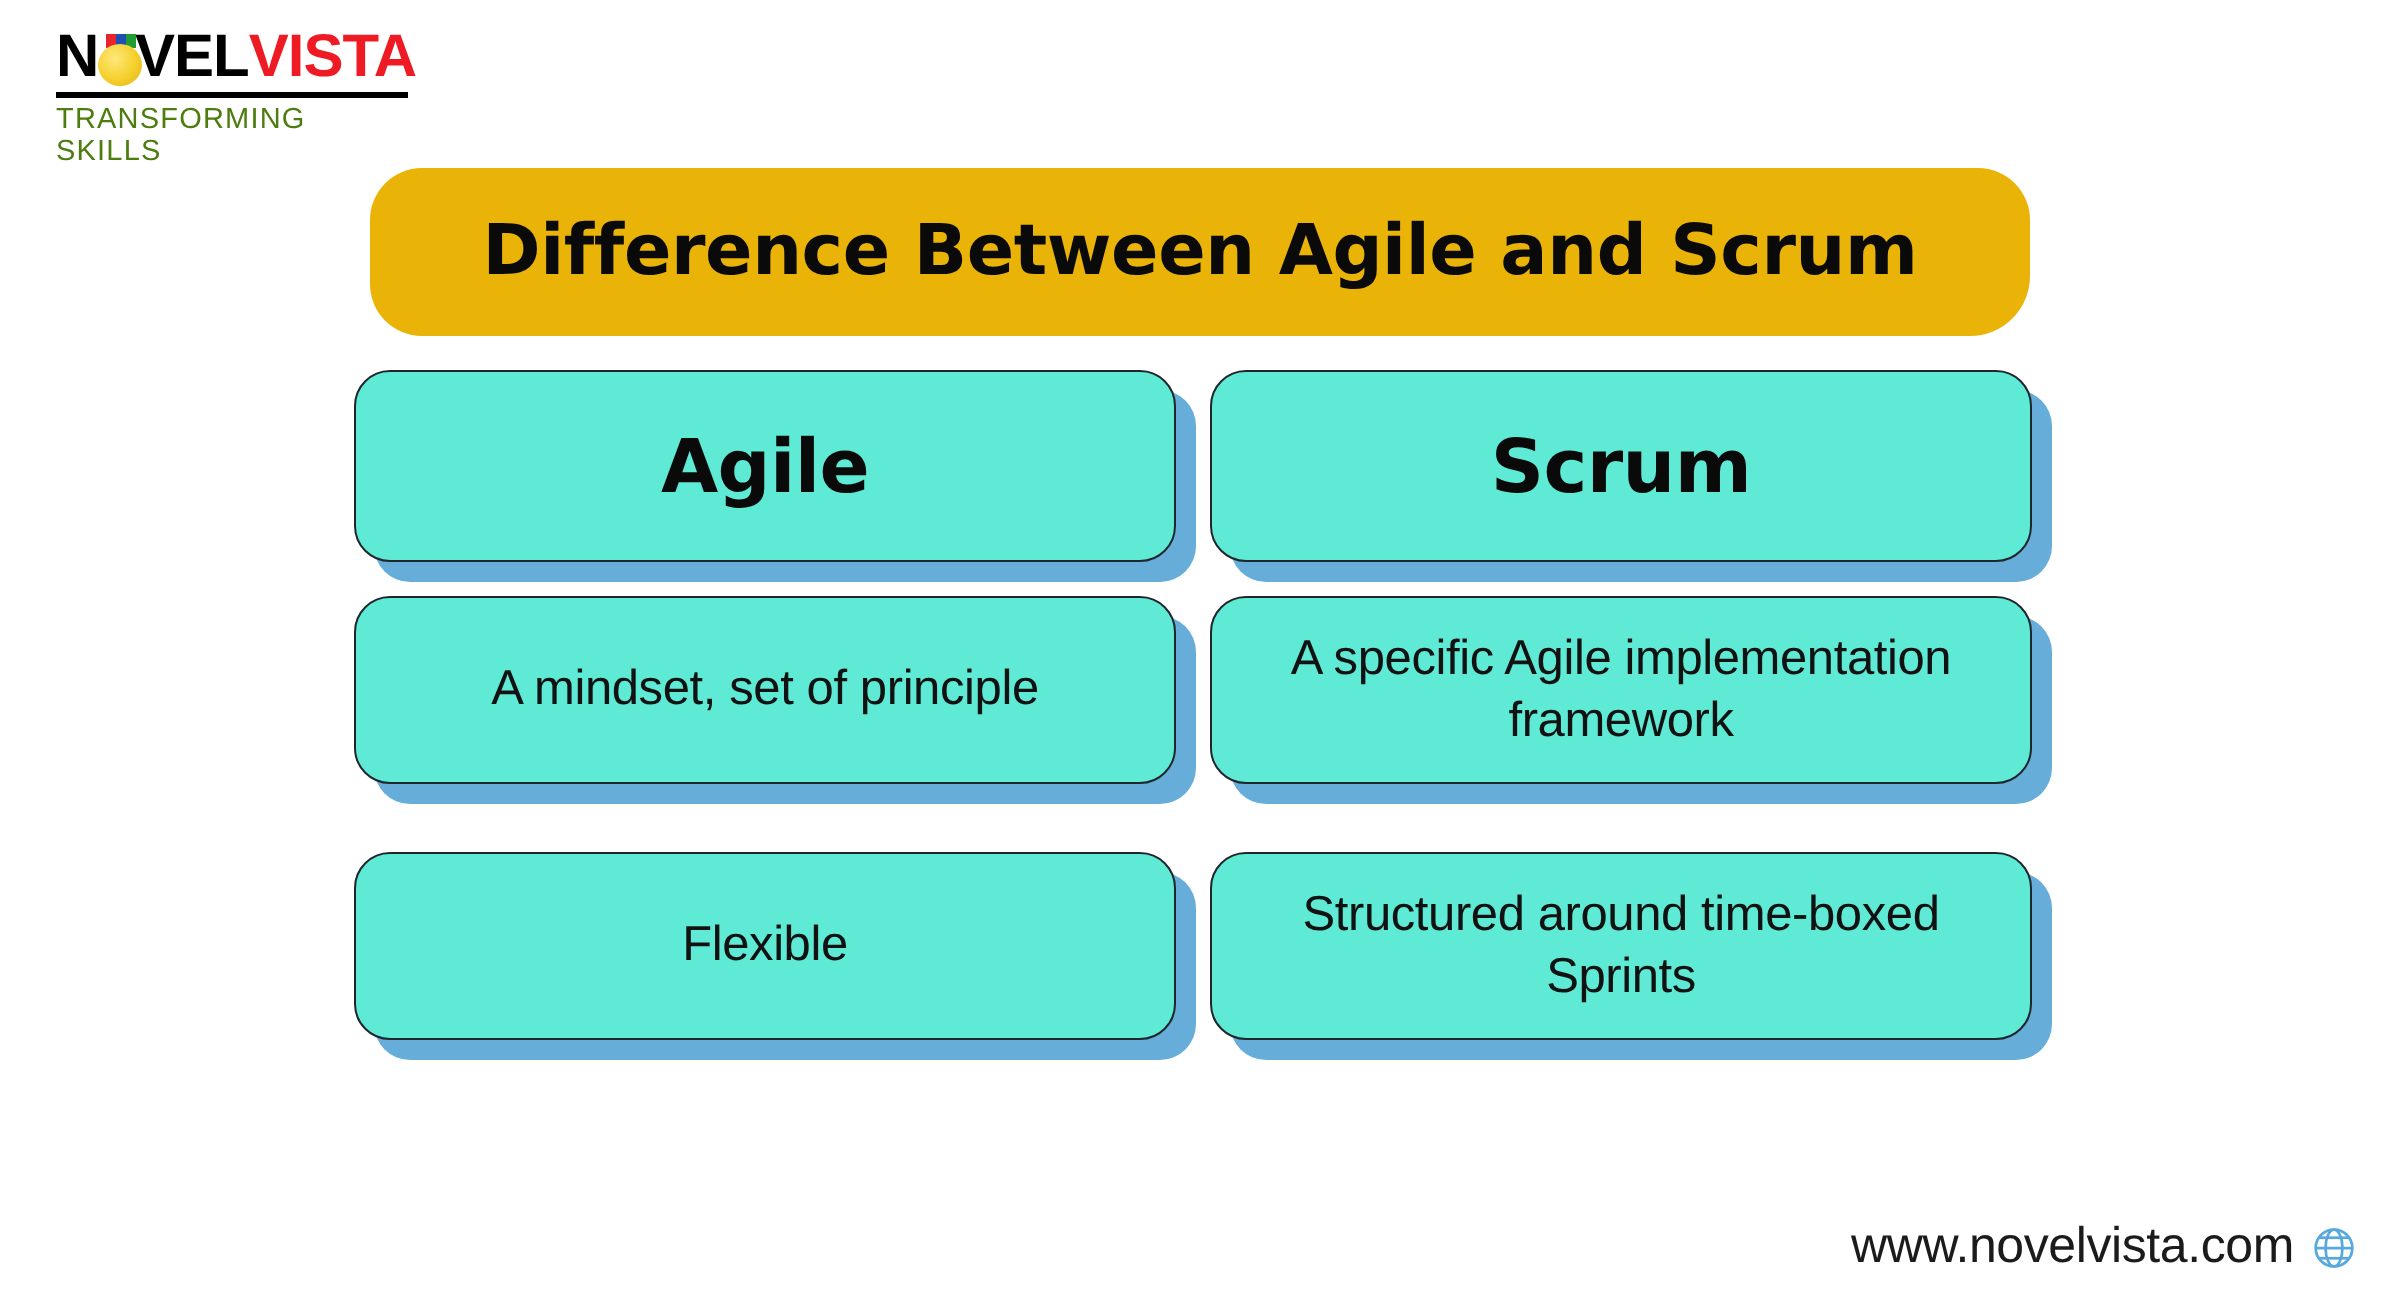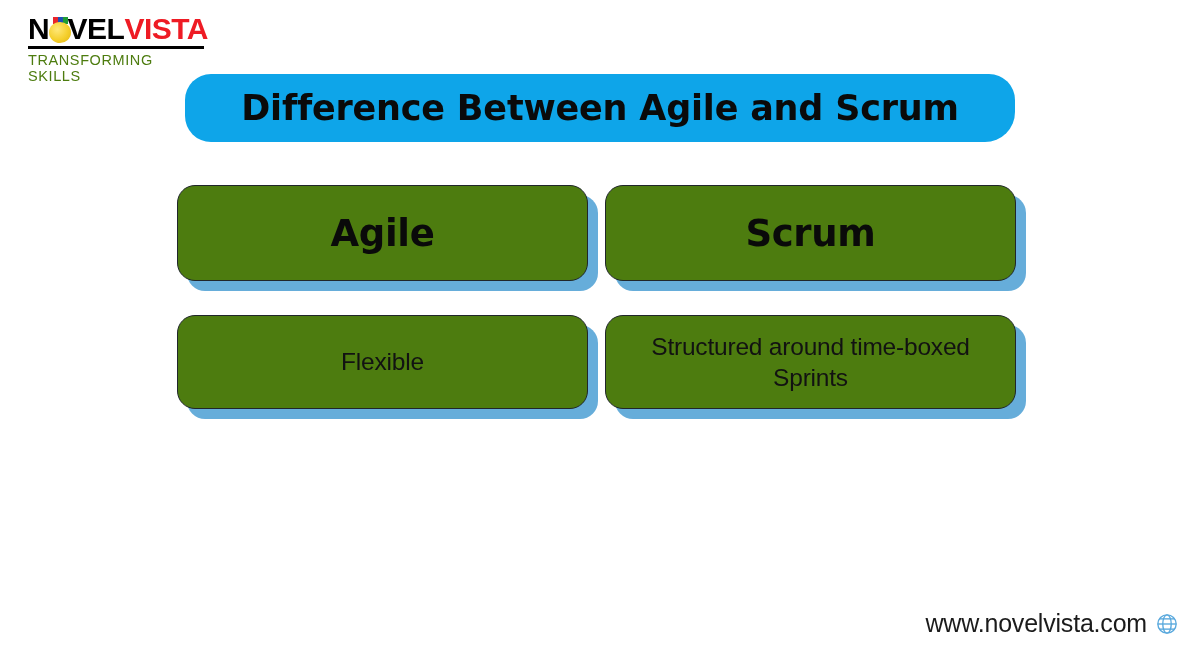--- a/index.html
+++ b/index.html
@@ -74,24 +74,24 @@
     letter-spacing: 0.6px;
     color: #4d7c0f;
     font-family: "Liberation Sans", sans-serif;
     font-weight: 400;
   }
 
   
   .title-banner {
     position: absolute;
     left: 185px;
-    top: 74px;
+    top: 84px;
     width: 830px;
-    height: 68px;
-    background: #0ea5e9;
+    height: 84px;
+    background: #eab308;
     border-radius: 26px 26px 30px 26px;
     display: flex;
     align-items: center;
     justify-content: center;
   }
   .title-text {
     font-size: 35px;
     font-weight: 700;
     color: #0a0a0a;
     letter-spacing: -0.2px;
@@ -112,21 +112,21 @@
     margin-bottom: 17px;
   }
   .cell {
     position: relative;
     width: 411px;
     box-sizing: border-box;
   }
   .card {
     position: relative;
     z-index: 2;
-    background: #4d7c0f;
+    background: #5eead4;
     border: 1.6px solid #20262b;
     border-radius: 18px;
     display: flex;
     align-items: center;
     justify-content: center;
     text-align: center;
     box-sizing: border-box;
     padding: 6px 12px;
   }
   .card-shadow {
@@ -217,20 +217,35 @@
       </div>
     </div>
     <div class="cell">
       <div class="card-shadow"></div>
       <div class="card">
         <span class="head-text">Scrum</span>
       </div>
     </div>
   </div>
 
+  <div class="row row-body">
+    <div class="cell">
+      <div class="card-shadow"></div>
+      <div class="card">
+        <span class="body-text">A mindset, set of principle</span>
+      </div>
+    </div>
+    <div class="cell">
+      <div class="card-shadow"></div>
+      <div class="card">
+        <span class="body-text">A specific Agile implementation
+framework</span>
+      </div>
+    </div>
+  </div>
 
   <div class="row row-body">
   </div>
 
   <div class="row row-body">
     <div class="cell">
       <div class="card-shadow"></div>
       <div class="card">
         <span class="body-text">Flexible</span>
       </div>

